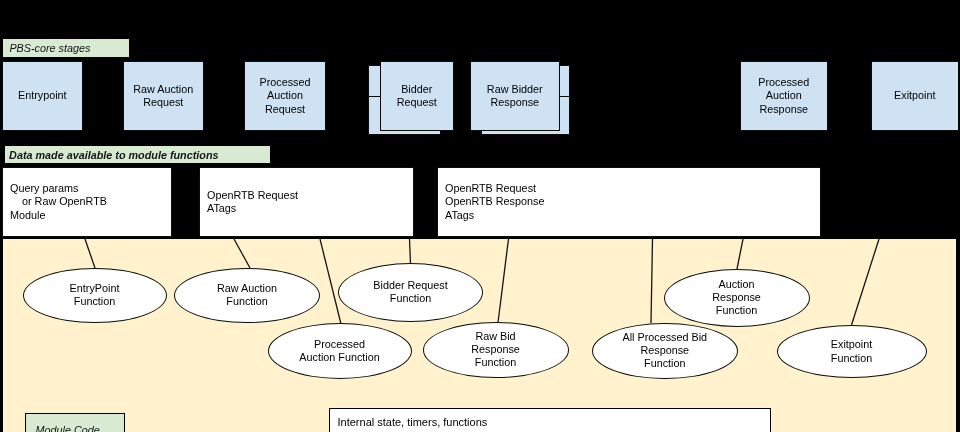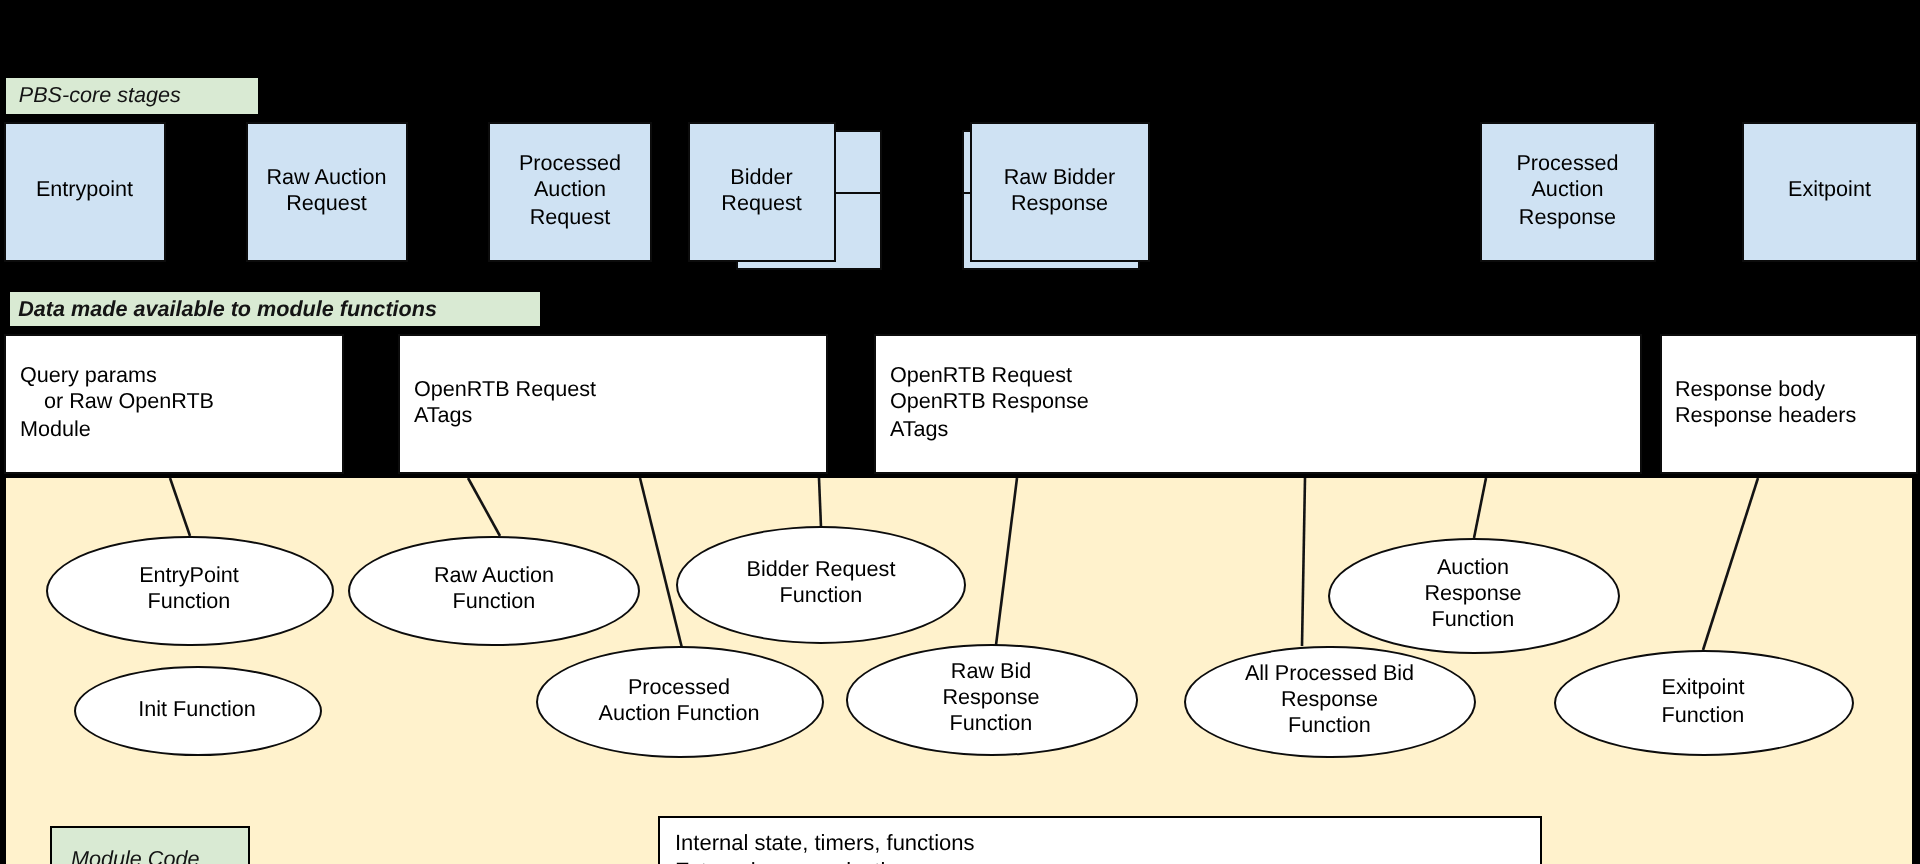--- a/index.html
+++ b/index.html
@@ -70,44 +70,42 @@
   <div class="section-label" style="left:2px; top:2px; width:128px; height:20px; padding-left:6.4px;">PBS-core stages</div>
 
   <div class="bluebox" style="left:2px; width:80.5px;">Entrypoint</div>
   <div class="bluebox" style="left:123px; width:80.5px;">Raw Auction
 Request</div>
   <div class="bluebox" style="left:244px; width:82px;">Processed
 Auction
 Request</div>
 
   <div class="bluebox-back" style="left:367.5px; width:73.5px;"></div>
-  <div class="bluebox" style="left:344px; width:73.5px;">Bidder
+  <div class="bluebox" style="left:380px; width:73.5px;">Bidder
 Request</div>
 
   <div class="bluebox-back" style="left:481px; width:89px;"></div>
-  <div class="bluebox" style="left:485px; width:89.5px;">Raw Bidder
+  <div class="bluebox" style="left:470px; width:89.5px;">Raw Bidder
 Response</div>
 
   <div class="bluebox" style="left:739.5px; width:88.5px;">Processed
 Auction
 Response</div>
   <div class="bluebox" style="left:871px; width:87.5px;">Exitpoint</div>
 
   <div class="section-label" style="left:3.5px; top:109px; width:267px; height:19px; padding-left:4.6px;font-weight:bold;">Data made available to module functions</div>
 
   <div class="databox" style="left:2px; width:170px;">Query params
     or Raw OpenRTB
 Module</div>
   <div class="databox" style="left:199px; width:215px;">OpenRTB Request
 ATags</div>
   <div class="databox" style="left:437px; width:383.5px;">OpenRTB Request
 OpenRTB Response
 ATags</div>
-  <div class="databox" style="left:829.5px; width:129px;">Response body
-Response headers</div>
 
   <div class="module-panel"></div>
 
   <svg class="lines-layer" viewBox="0 0 960 432" xmlns="http://www.w3.org/2000/svg">
     <g stroke="#141414" stroke-width="1.3" fill="none">
       <line x1="85" y1="203" x2="95" y2="232"></line>
       <line x1="234" y1="203" x2="250" y2="232"></line>
       <line x1="320" y1="203" x2="341" y2="288"></line>
       <line x1="409.5" y1="203" x2="410.5" y2="227.5"></line>
       <line x1="508.5" y1="203" x2="498" y2="286.5"></line>
@@ -119,21 +117,20 @@
 
   <div class="fn-ellipse" style="left:22.5px; top:231.5px; width:144px; height:55.5px;">EntryPoint
 Function</div>
   <div class="fn-ellipse" style="left:174px; top:231.5px; width:146px; height:55.5px;">Raw Auction
 Function</div>
   <div class="fn-ellipse" style="left:338px; top:226.5px; width:145px; height:59px;">Bidder Request
 Function</div>
   <div class="fn-ellipse" style="left:663.5px; top:232.5px; width:146px; height:58px;">Auction
 Response
 Function</div>
-  <div class="fn-ellipse" style="left:36.5px; top:297px; width:124px; height:45px;">Init Function</div>
   <div class="fn-ellipse" style="left:267.5px; top:287px; width:144px; height:56px;">Processed
 Auction Function</div>
   <div class="fn-ellipse" style="left:422.5px; top:286px; width:146px; height:55.5px;">Raw Bid
 Response
 Function</div>
   <div class="fn-ellipse" style="left:592px; top:286.5px; width:145.5px; height:56.5px;">All Processed Bid
 Response
 Function</div>
   <div class="fn-ellipse" style="left:776.5px; top:289px; width:150px; height:53px;">Exitpoint
 Function</div>

